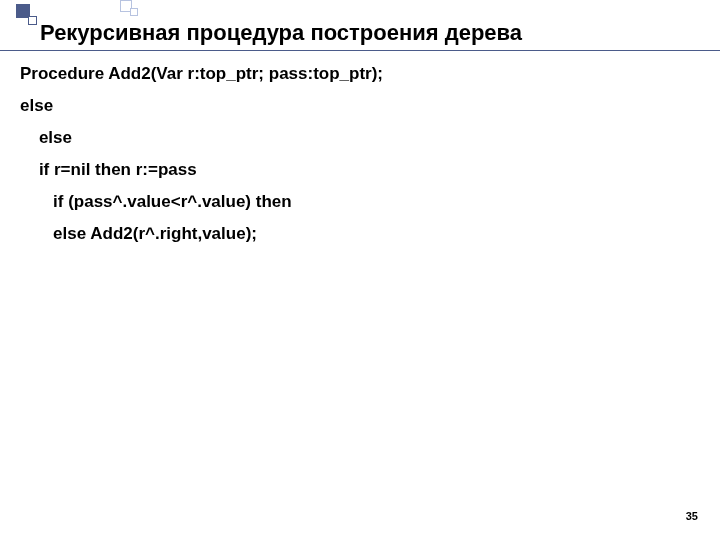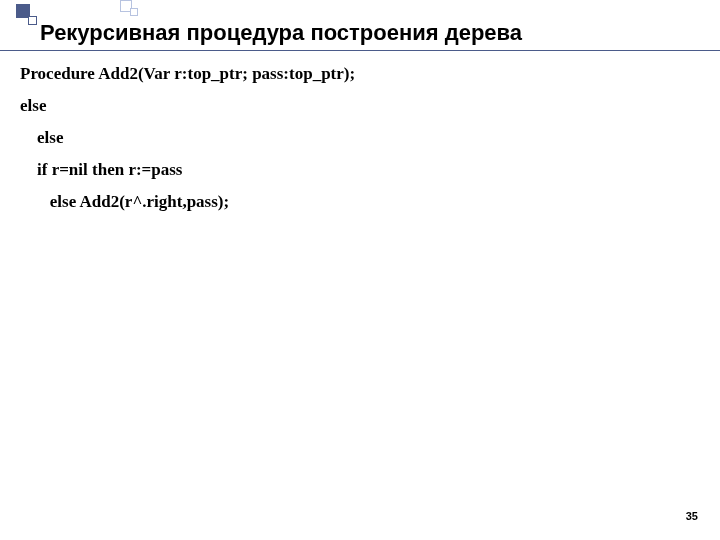--- a/index.html
+++ b/index.html
@@ -53,21 +53,21 @@
     font-weight: bold;
     color: #000000;
   }
   .body {
     position: absolute;
     top: 58px;
     left: 20px;
     right: 20px;
   }
   .codeline {
-    font-family: Liberation Serif, serif;
+    font-family: Liberation Sans, sans-serif;
     font-size: 17px;
     font-weight: bold;
     color: #000000;
     line-height: 32px;
     white-space: pre;
   }
   .pagenum {
     position: absolute;
     right: 22px;
     bottom: 14px;
@@ -90,18 +90,19 @@
 
   <div class="rule"></div>
 
   <div class="title">Рекурсивная процедура построения дерева</div>
 
   <div class="body">
     <div class="codeline">Procedure Add2(Var r:top_ptr; pass:top_ptr);</div>
     <div class="codeline">else</div>
     <div class="codeline">    else</div>
     <div class="codeline">    if r=nil then r:=pass</div>
-    <div class="codeline">       else Add2(r^.right,pass);</div>
+    <div class="codeline">       if (pass^.value&lt;r^.value) then</div>
+    <div class="codeline">       else Add2(r^.right,value);</div>
   </div>
 
   <div class="pagenum">35</div>
 
 </div>
 
 </body></html>

